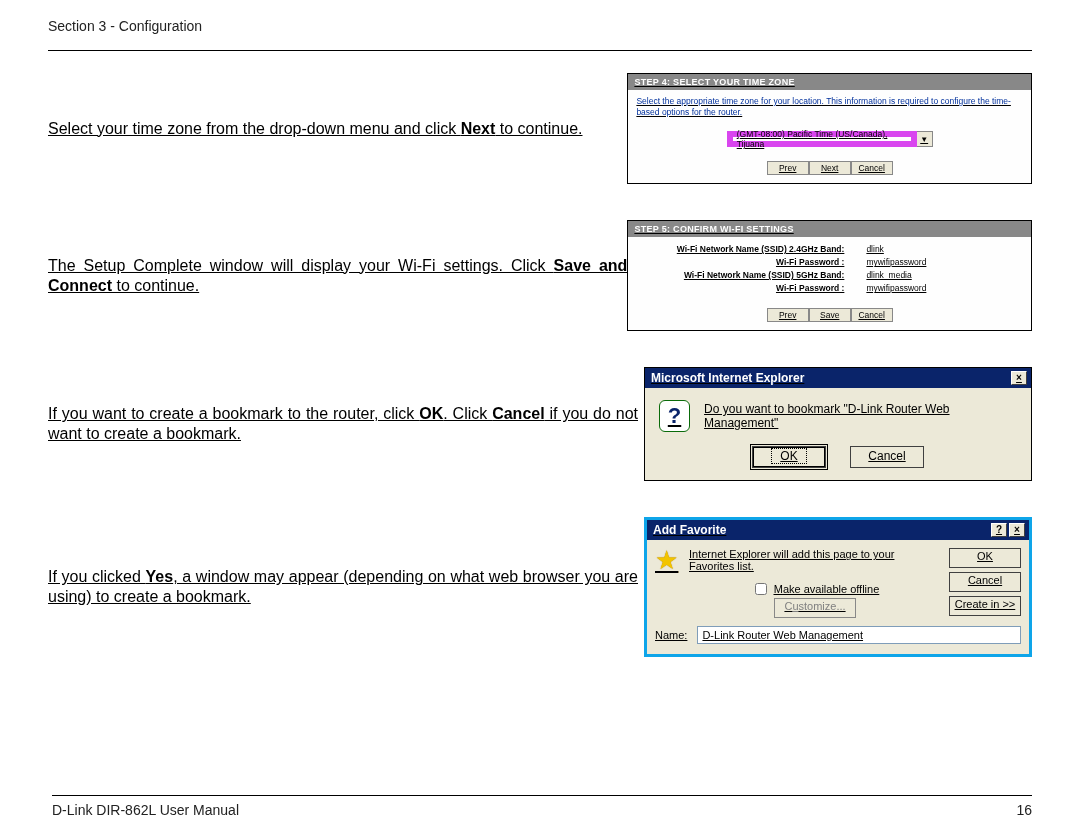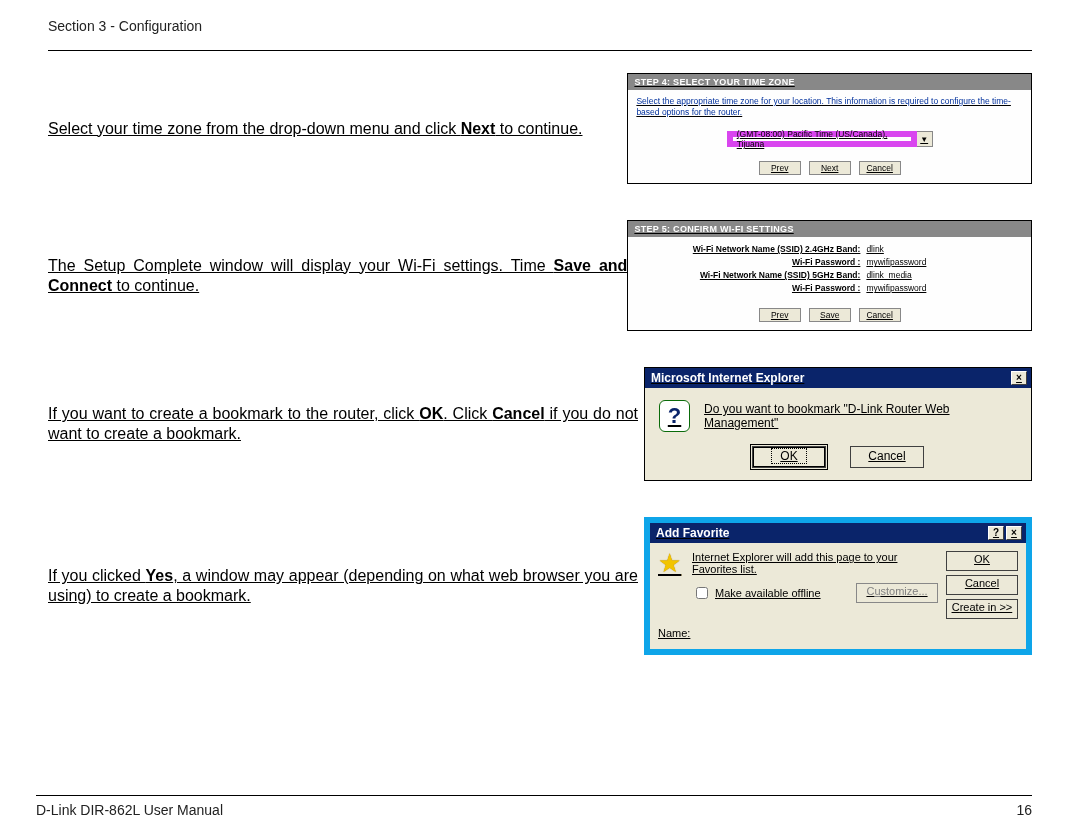--- a/index.html
+++ b/index.html
@@ -84,40 +84,39 @@
     height: 16px;
     color: #000;
     display: inline-flex;
     align-items: center;
     justify-content: center;
     font-size: 8px;
   }
   .wiz-btns {
     display: flex;
     justify-content: center;
-    gap: 8px;
     padding: 4px 0 8px 0;
   }
   .wiz-btn {
     border: 1px solid #888;
     background: #ece9d8;
     font-size: 8.5px;
     color: #000;
     padding: 1px 0;
     width: 42px;
     text-align: center;
     cursor: pointer;
   }
   .wifi-row {
     display: flex;
     font-size: 8.5px;
     color: #000;
     margin: 3px 0;
   }
-  .wifi-row .lbl { width: 230px; text-align: right; padding-right: 6px; font-weight: 700; }
+  .wifi-row .lbl { width: 230px; text-align: right; padding-right: 22px; font-weight: 700; }
   .wifi-row .val { }
 
   
   .ie-dialog {
     width: 388px;
     border: 1px solid #000;
     background: #ece9d8;
     font-family: Tahoma, sans-serif;
   }
   .ie-title {
@@ -179,21 +178,21 @@
   .ie-btn.default {
     outline: 1px solid #000;
     outline-offset: 1px;
     box-shadow: inset 0 0 0 1px #000;
   }
   .ie-btn.default span { border: 1px dotted #000; padding: 0 8px; }
 
   
   .fav-dialog {
     width: 388px;
-    border: 6px solid #0ea5e9;
+    border: 3px solid #0ea5e9;
     background: #ece9d8;
     font-family: Tahoma, sans-serif;
   }
   .fav-title {
     background: #0a246a;
     color: #fff;
     font-weight: 700;
     font-size: 12px;
     padding: 3px 4px 3px 6px;
     display:flex; justify-content:space-between; align-items:center;
@@ -205,21 +204,21 @@
     gap: 8px;
   }
   .star {
     width: 26px; height: 26px;
     color: #f2c400;
     font-size: 26px;
     line-height: 24px;
     text-shadow: 0 0 1px #a07000;
   }
   .fav-main { flex: 1; font-size: 11px; color:#000; }
-  .fav-chk-row { display:flex; align-items:center; justify-content:space-between; margin-top: 8px; }
+  .fav-chk-row { display:flex; align-items:center; justify-content:space-between; margin-top: 8px; flex-direction: column; }
   .fav-chk { display:flex; align-items:center; gap:4px; }
   .fav-chk input { width:12px; height:12px; }
   .fav-cust {
     width: 82px; height:20px;
     border:1px solid #888; background:#ece9d8;
     font-size:11px; color:#808080; text-align:center; padding-top:1px;
   }
   .fav-side { display:flex; flex-direction:column; gap:4px; }
   .fav-btn {
     width: 72px; height:20px;
@@ -228,21 +227,21 @@
   }
   .fav-name-row { display:flex; align-items:center; gap:10px; padding: 0 8px 10px 8px; font-size:11px; }
   .fav-name-row .u { text-decoration: underline; }
   .fav-name-input {
     flex:1; border:1px solid #7f9db9; background:#fff;
     height:18px; font-size:11px; padding: 1px 4px;
   }
 
   .footer {
     position:absolute;
-    left:36px; right:48px; bottom:16px;
+    left:52px; right:48px; bottom:16px;
     border-top:1.5px solid #000;
     padding-top:6px;
     display:flex; justify-content:space-between;
     font-size:14px; color:#222;
   }
 </style>
 </head>
 <body>
 
 <div class="page">
@@ -262,21 +261,21 @@
       <div class="wiz-btns">
         <div class="wiz-btn">Prev</div>
         <div class="wiz-btn">Next</div>
         <div class="wiz-btn">Cancel</div>
       </div>
     </div>
   </div>
 
   <div class="row">
     <div class="instr">
-      <span>The Setup Complete window will display your Wi-Fi settings. Time </span><span class="b">Save and Connect</span><span> to continue.</span>
+      <span>The Setup Complete window will display your Wi-Fi settings. Click </span><span class="b">Save and Connect</span><span> to continue.</span>
     </div>
     <div class="wizard">
       <div class="wiz-title">STEP 5: CONFIRM WI-FI SETTINGS</div>
       <div style="padding:4px 8px 8px 8px;">
         <div class="wifi-row">
             <div class="lbl">Wi-Fi Network Name (SSID) 2.4GHz Band:</div>
             <div class="val">dlink</div>
           </div>
         <div class="wifi-row">
             <div class="lbl">Wi-Fi Password :</div>
@@ -344,20 +343,21 @@
           </div>
         </div>
         <div class="fav-side">
           <div class="fav-btn">OK</div>
           <div class="fav-btn">Cancel</div>
           <div class="fav-btn"><span style="text-decoration:underline">C</span><span>reate in &gt;&gt;</span></div>
         </div>
       </div>
       <div class="fav-name-row">
         <span><span class="u">N</span><span>ame:</span></span>
+        <input class="fav-name-input" value="D-Link Router Web Management" style="">
       </div>
     </div>
   </div>
 
 </div>
 
 <div class="footer">
   <span>D-Link DIR-862L User Manual</span>
   <span>16</span>
 </div>

